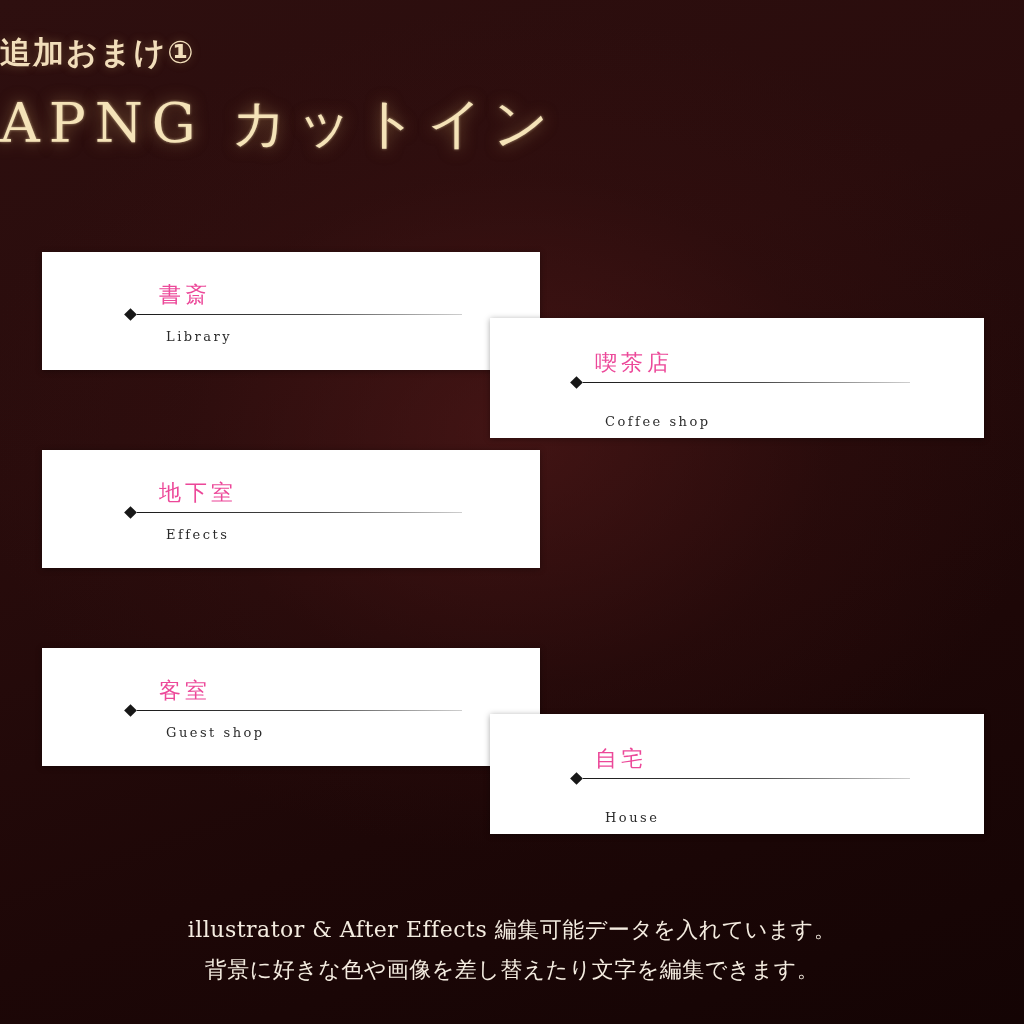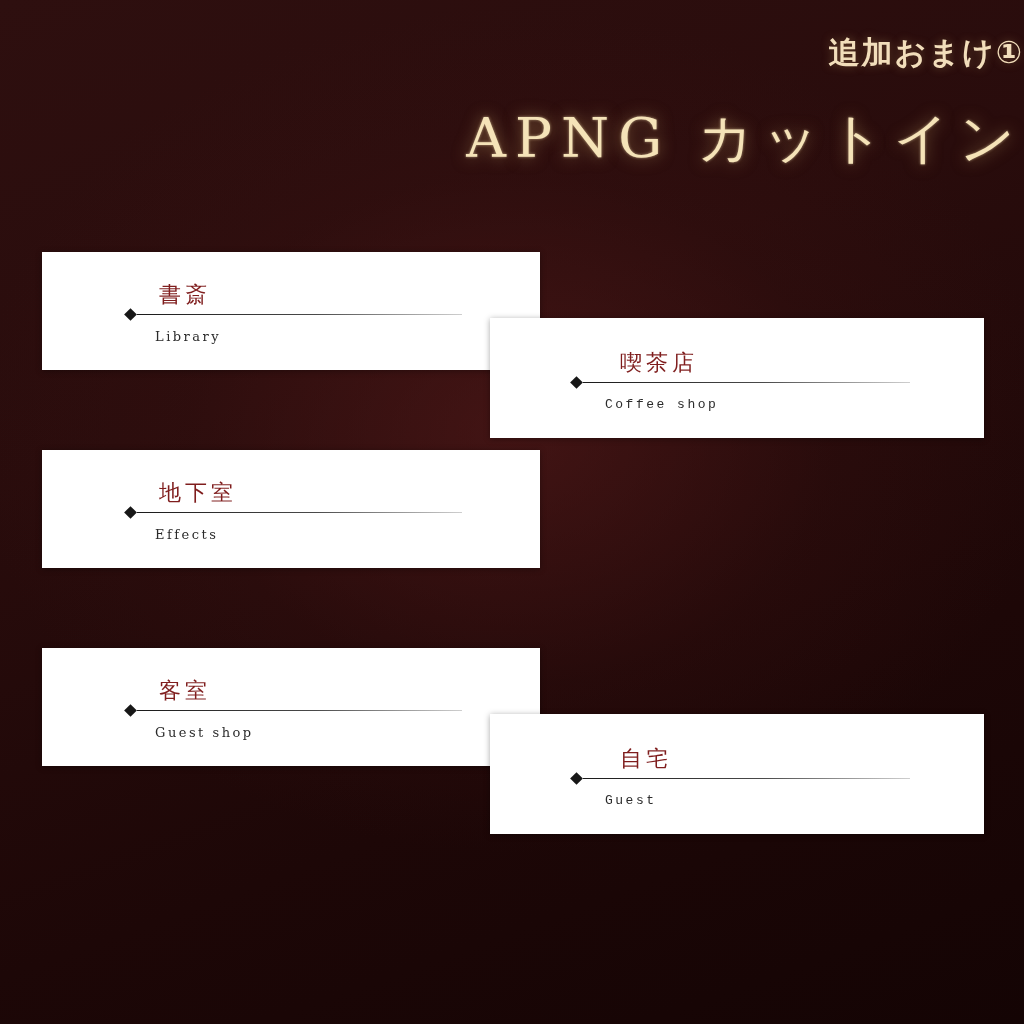--- a/index.html
+++ b/index.html
@@ -20,33 +20,33 @@
     background:
       radial-gradient(ellipse 70% 55% at 50% 42%, rgba(90, 28, 28, 0.55) 0%, rgba(60, 18, 18, 0.25) 45%, rgba(30, 8, 8, 0) 75%),
       linear-gradient(160deg, #2e0f0f 0%, #290c0c 35%, #1d0707 70%, #140404 100%);
     overflow: hidden;
   }
   .header {
     position: absolute;
     top: 0;
     left: 0;
     width: 100%;
-    text-align: right;
+    text-align: left;
   }
   .subtitle {
     margin-top: 32px;
     font-size: 31px;
     letter-spacing: 2px;
     font-weight: bold;
     color: #f2debb;
     font-family: "DejaVu Sans", sans-serif;
     text-shadow: 0 0 10px rgba(220, 180, 110, 0.35);
   }
   .maintitle {
-    margin-top: 28px;
+    margin-top: 13px;
     font-size: 55px;
     letter-spacing: 9px;
     color: #f5e3b8;
     font-family: "DejaVu Serif", serif;
     text-shadow: 0 0 16px rgba(226, 186, 112, 0.5), 0 0 3px rgba(255, 236, 190, 0.6);
   }
 
   .cards {
     position: absolute;
     top: 252px;
@@ -91,29 +91,29 @@
   }
   .card.right .diamond {
     left: 82px;
     top: 60px;
   }
   .jp {
     position: absolute;
     font-family: "DejaVu Serif", serif;
     font-size: 22px;
     letter-spacing: 4px;
-    color: #7f1d1d;
+    color: #ec4899;
     white-space: nowrap;
   }
   .card.left .jp {
     left: 117px;
     top: 28px;
   }
   .card.right .jp {
-    left: 130px;
+    left: 105px;
     top: 30px;
   }
   .rule {
     position: absolute;
     height: 1px;
     background: linear-gradient(to right, #1a1a1a 0%, #4a4a4a 55%, #cfcfcf 100%);
   }
   .card.left .rule {
     left: 95px;
     top: 62px;
@@ -126,27 +126,26 @@
   }
   .en {
     position: absolute;
     font-family: "DejaVu Serif", serif;
     font-size: 13px;
     letter-spacing: 2.5px;
     color: #2b2b2b;
     white-space: nowrap;
   }
   .card.left .en {
-    left: 113px;
+    left: 124px;
     top: 77px;
   }
   .card.right .en {
     left: 115px;
-    top: 79px;
-    font-family: Liberation Mono, monospace;
+    top: 96px;
   }
 
   .footer {
     position: absolute;
     left: 0;
     bottom: 34px;
     width: 100%;
     text-align: center;
     color: #f4ece0;
   }
@@ -206,21 +205,25 @@
           <span class="jp">客室</span>
           <span class="rule"></span>
           <span class="en">Guest shop</span>
         </div>
       </div>
       <div class="card right">
         <div class="card-inner">
           <span class="diamond"></span>
           <span class="jp">自宅</span>
           <span class="rule"></span>
-          <span class="en">Guest</span>
+          <span class="en">House</span>
         </div>
       </div>
     </div>
 
   </div>
 
+  <div class="footer">
+    <div>illustrator &amp; After Effects 編集可能データを入れています。</div>
+    <div>背景に好きな色や画像を差し替えたり文字を編集できます。</div>
+  </div>
 
 </div>
 
 </body></html>

